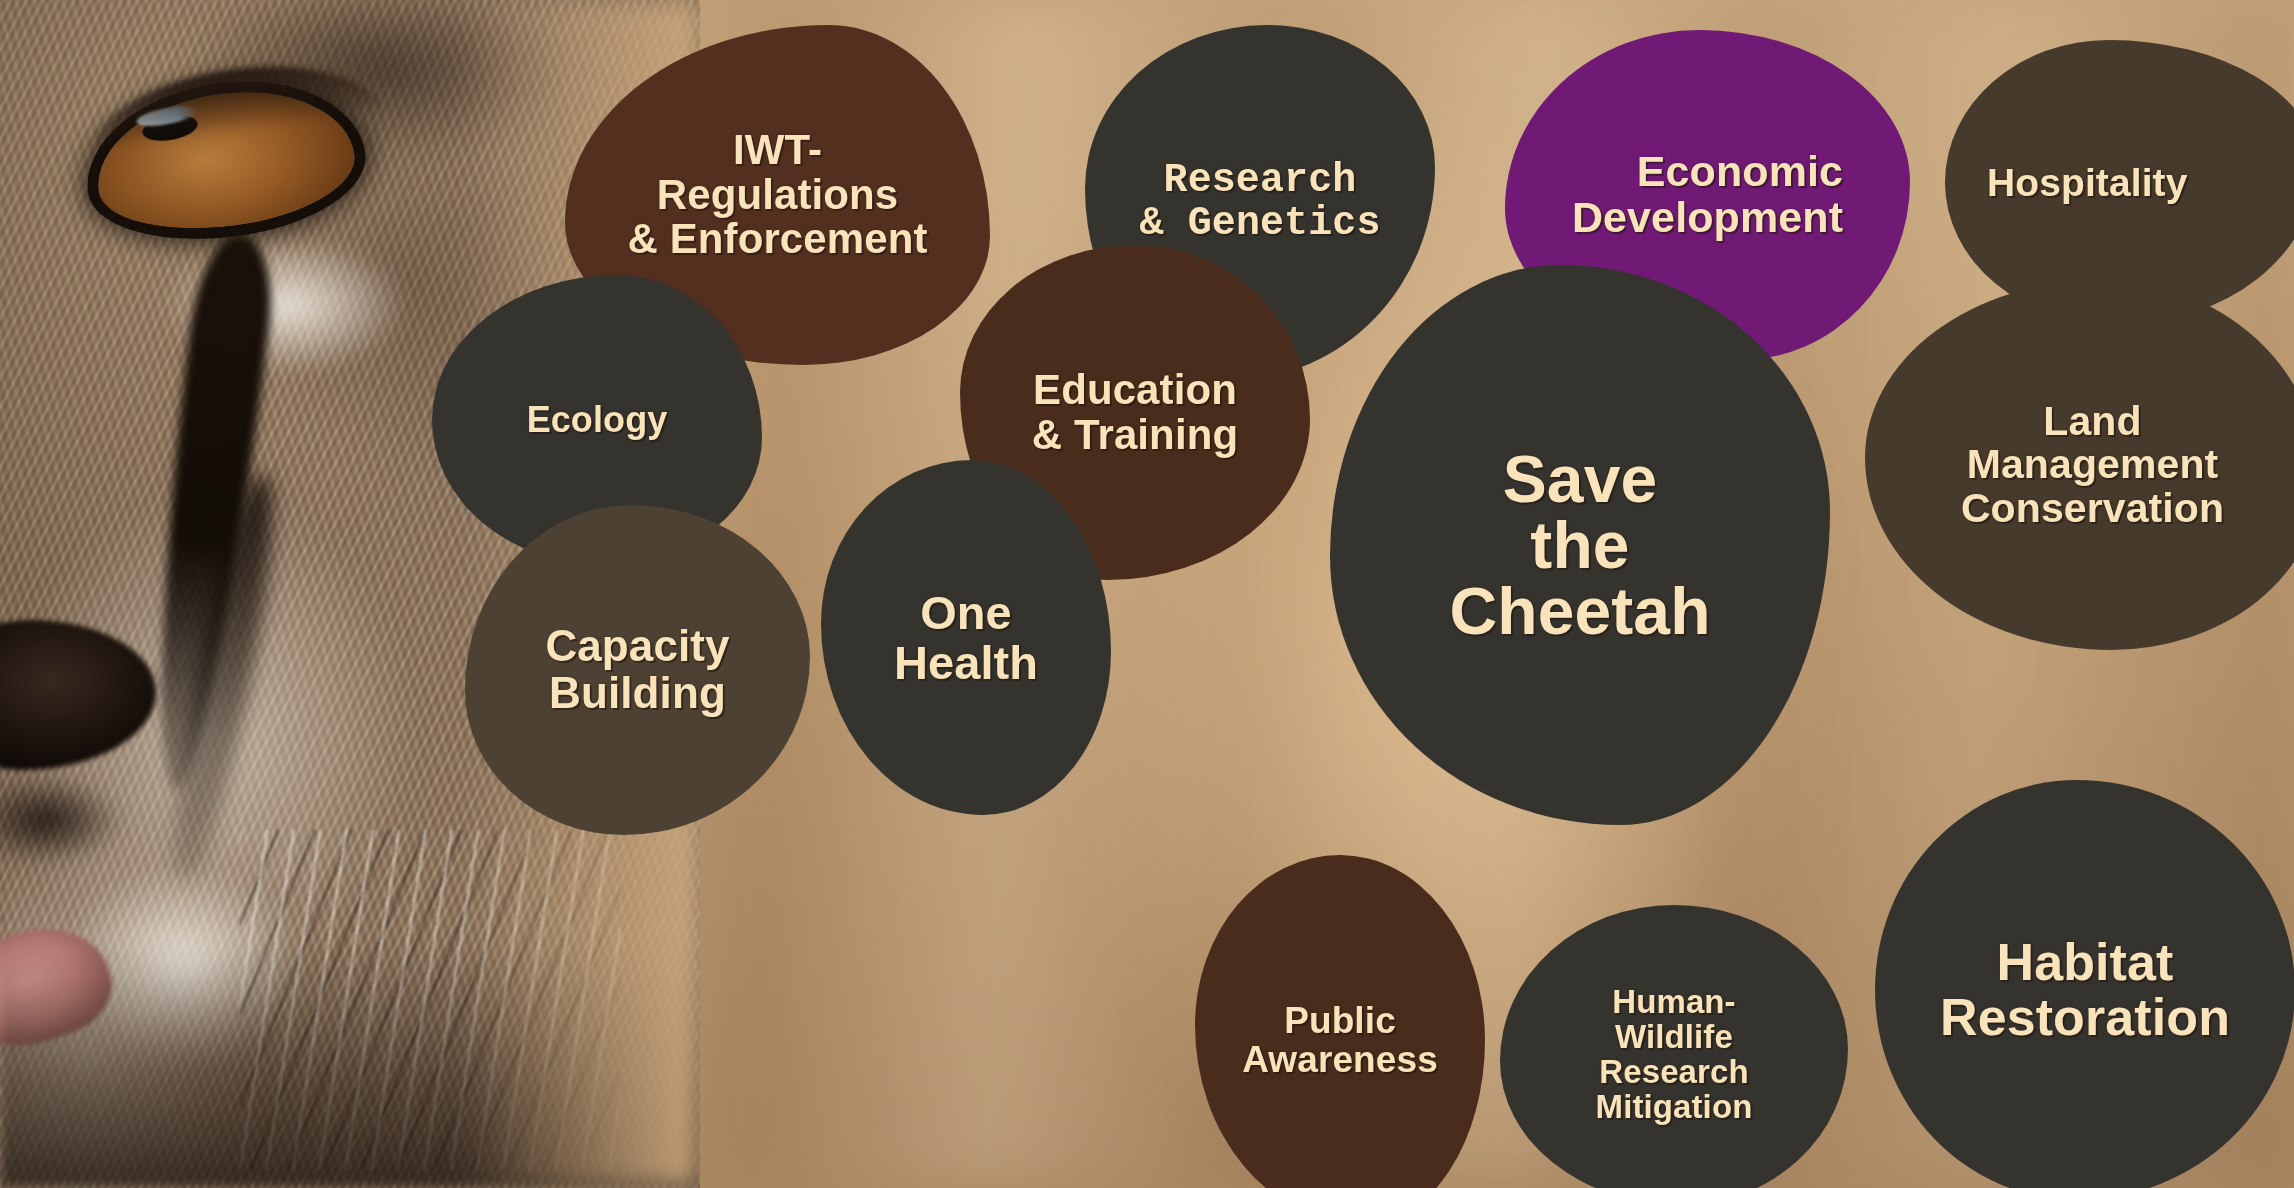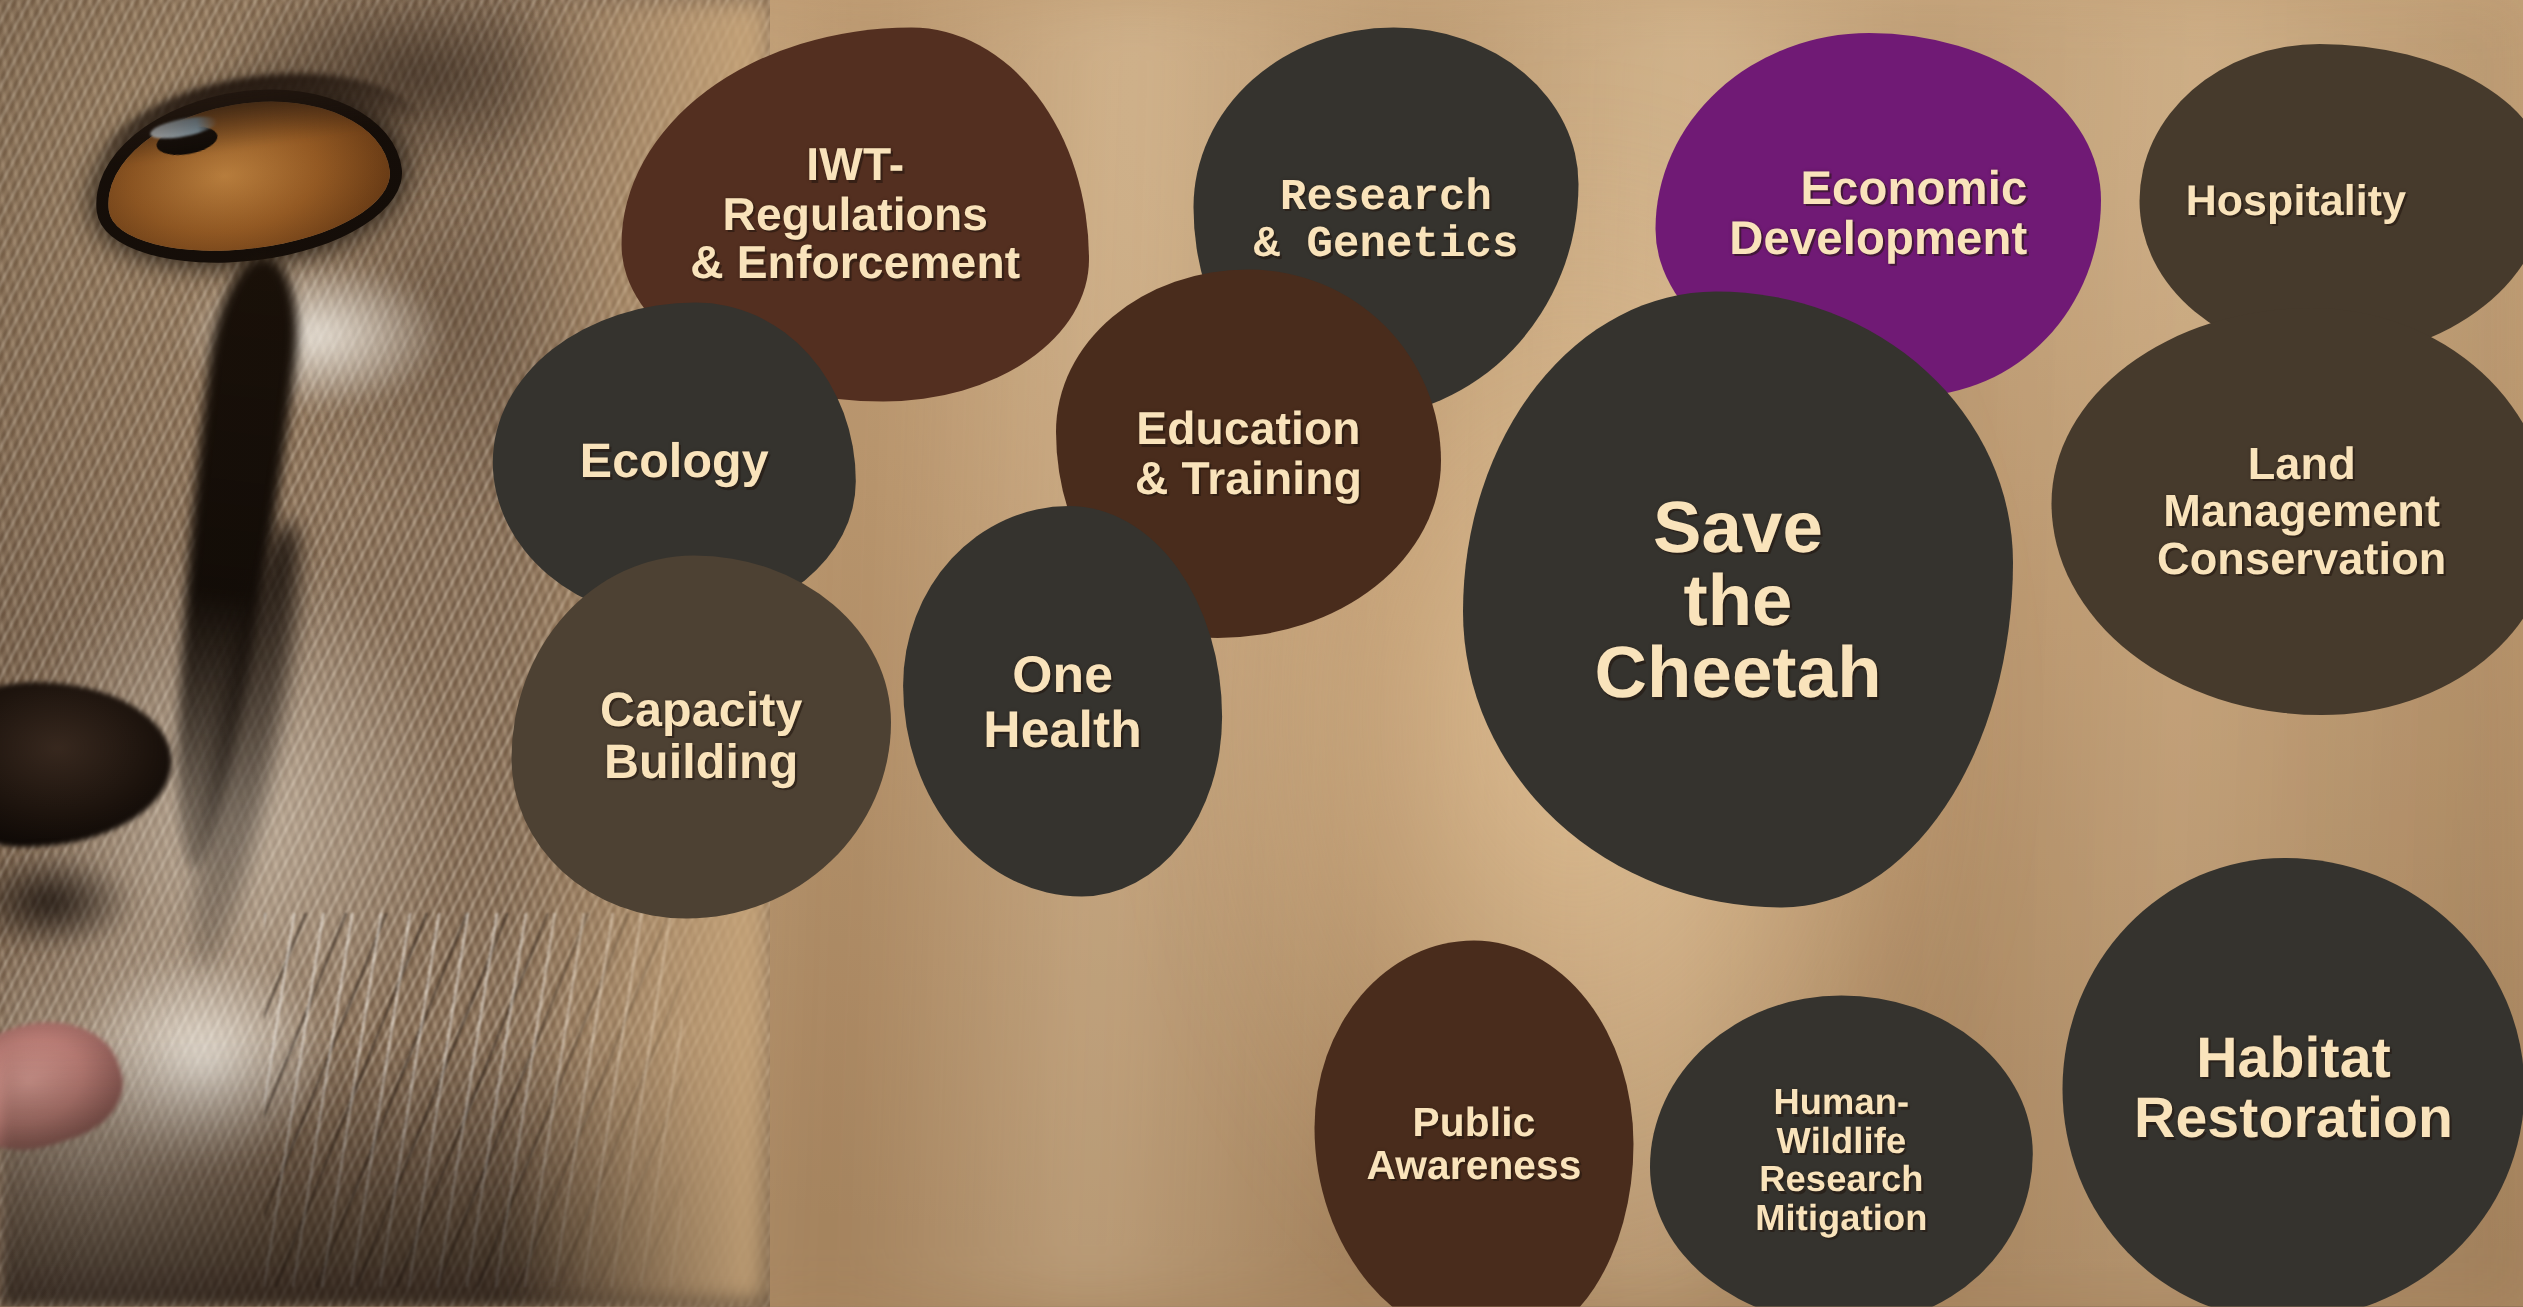--- a/index.html
+++ b/index.html
@@ -218,23 +218,23 @@
             border-radius:52% 48% 58% 42% / 46% 40% 60% 54%;
             font-size:40px; padding:0 18px;font-family:Liberation Mono, monospace;}
   #b-eco   {left:1505px;top:30px;  width:405px; height:330px;
             border-radius:48% 52% 42% 58% / 54% 46% 54% 46%;
             font-size:43px; padding:0 22px;}
   #b-hosp  {left:1945px;top:40px;  width:372px; height:285px;
             border-radius:44% 56% 54% 46% / 50% 44% 56% 50%;
             font-size:39px; padding:0 16px; justify-content:flex-start;}
   #b-hosp span{margin-left:26px;}
 
-  #b-ecol  {left:448px; top:275px; width:330px; height:290px;
+  #b-ecol  {left:432px; top:275px; width:330px; height:290px;
             border-radius:56% 44% 48% 52% / 50% 56% 44% 50%;
-            font-size:44px;}
+            font-size:36px;}
   #b-edu   {left:960px; top:245px; width:350px; height:335px;
             border-radius:50% 50% 58% 42% / 44% 52% 48% 56%;
             font-size:42px; padding:0 16px;}
   #b-save  {left:1330px;top:265px; width:500px; height:560px;
             border-radius:46% 54% 42% 58% / 52% 44% 56% 48%;
             font-size:66px; line-height:1.0;}
   #b-land  {left:1865px;top:280px; width:455px; height:370px;
             border-radius:52% 48% 46% 54% / 48% 54% 46% 52%;
             font-size:41px; padding:0 14px;}
 

